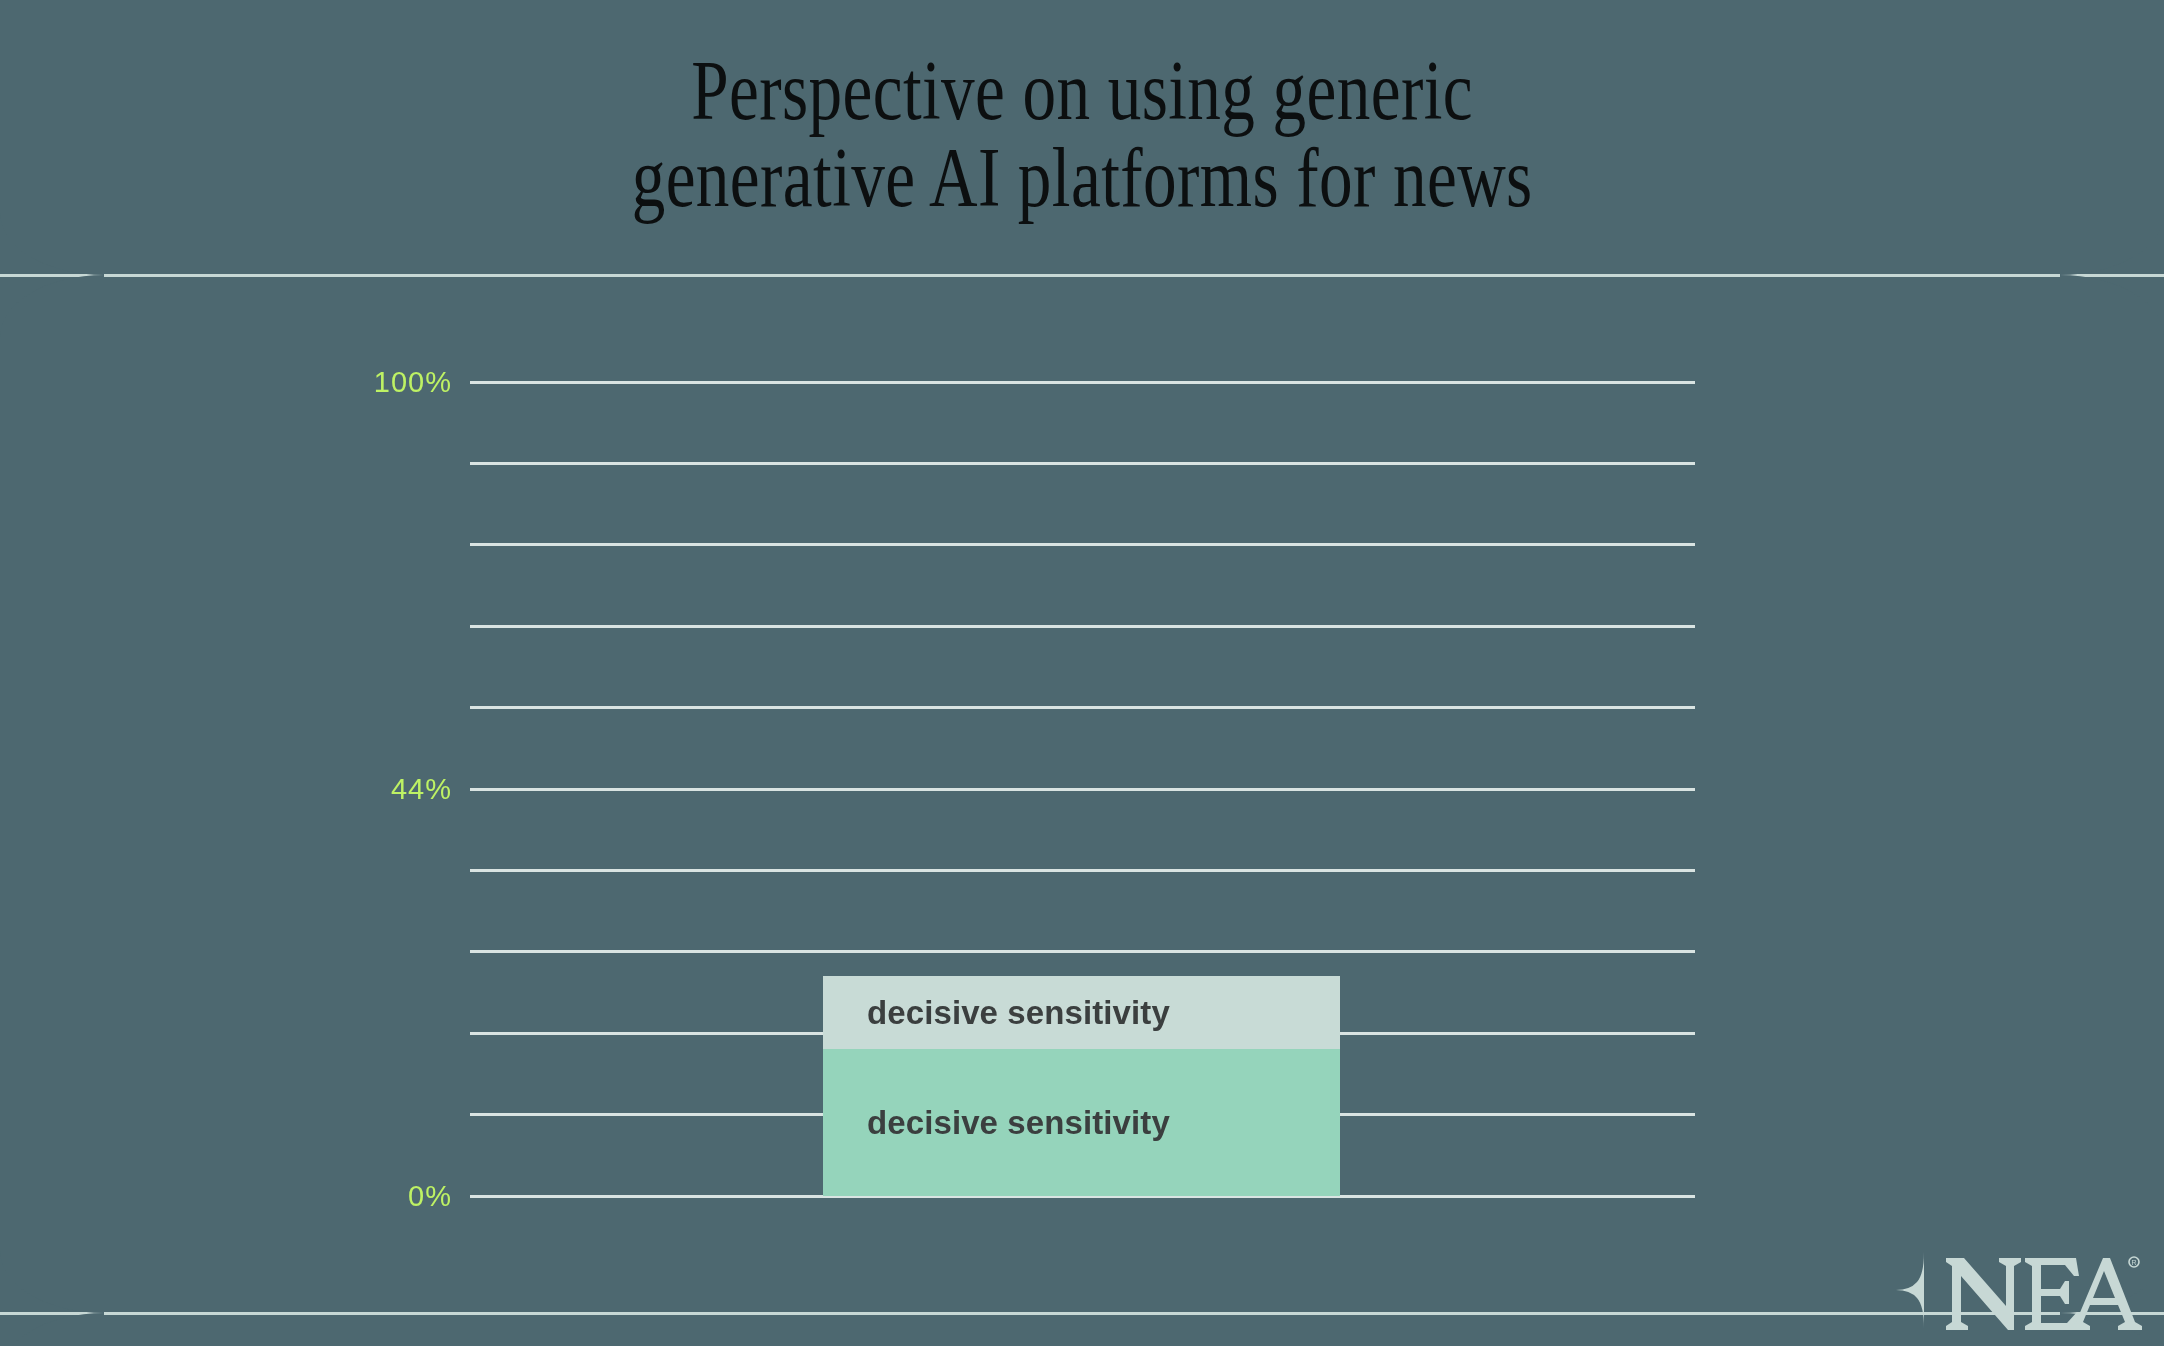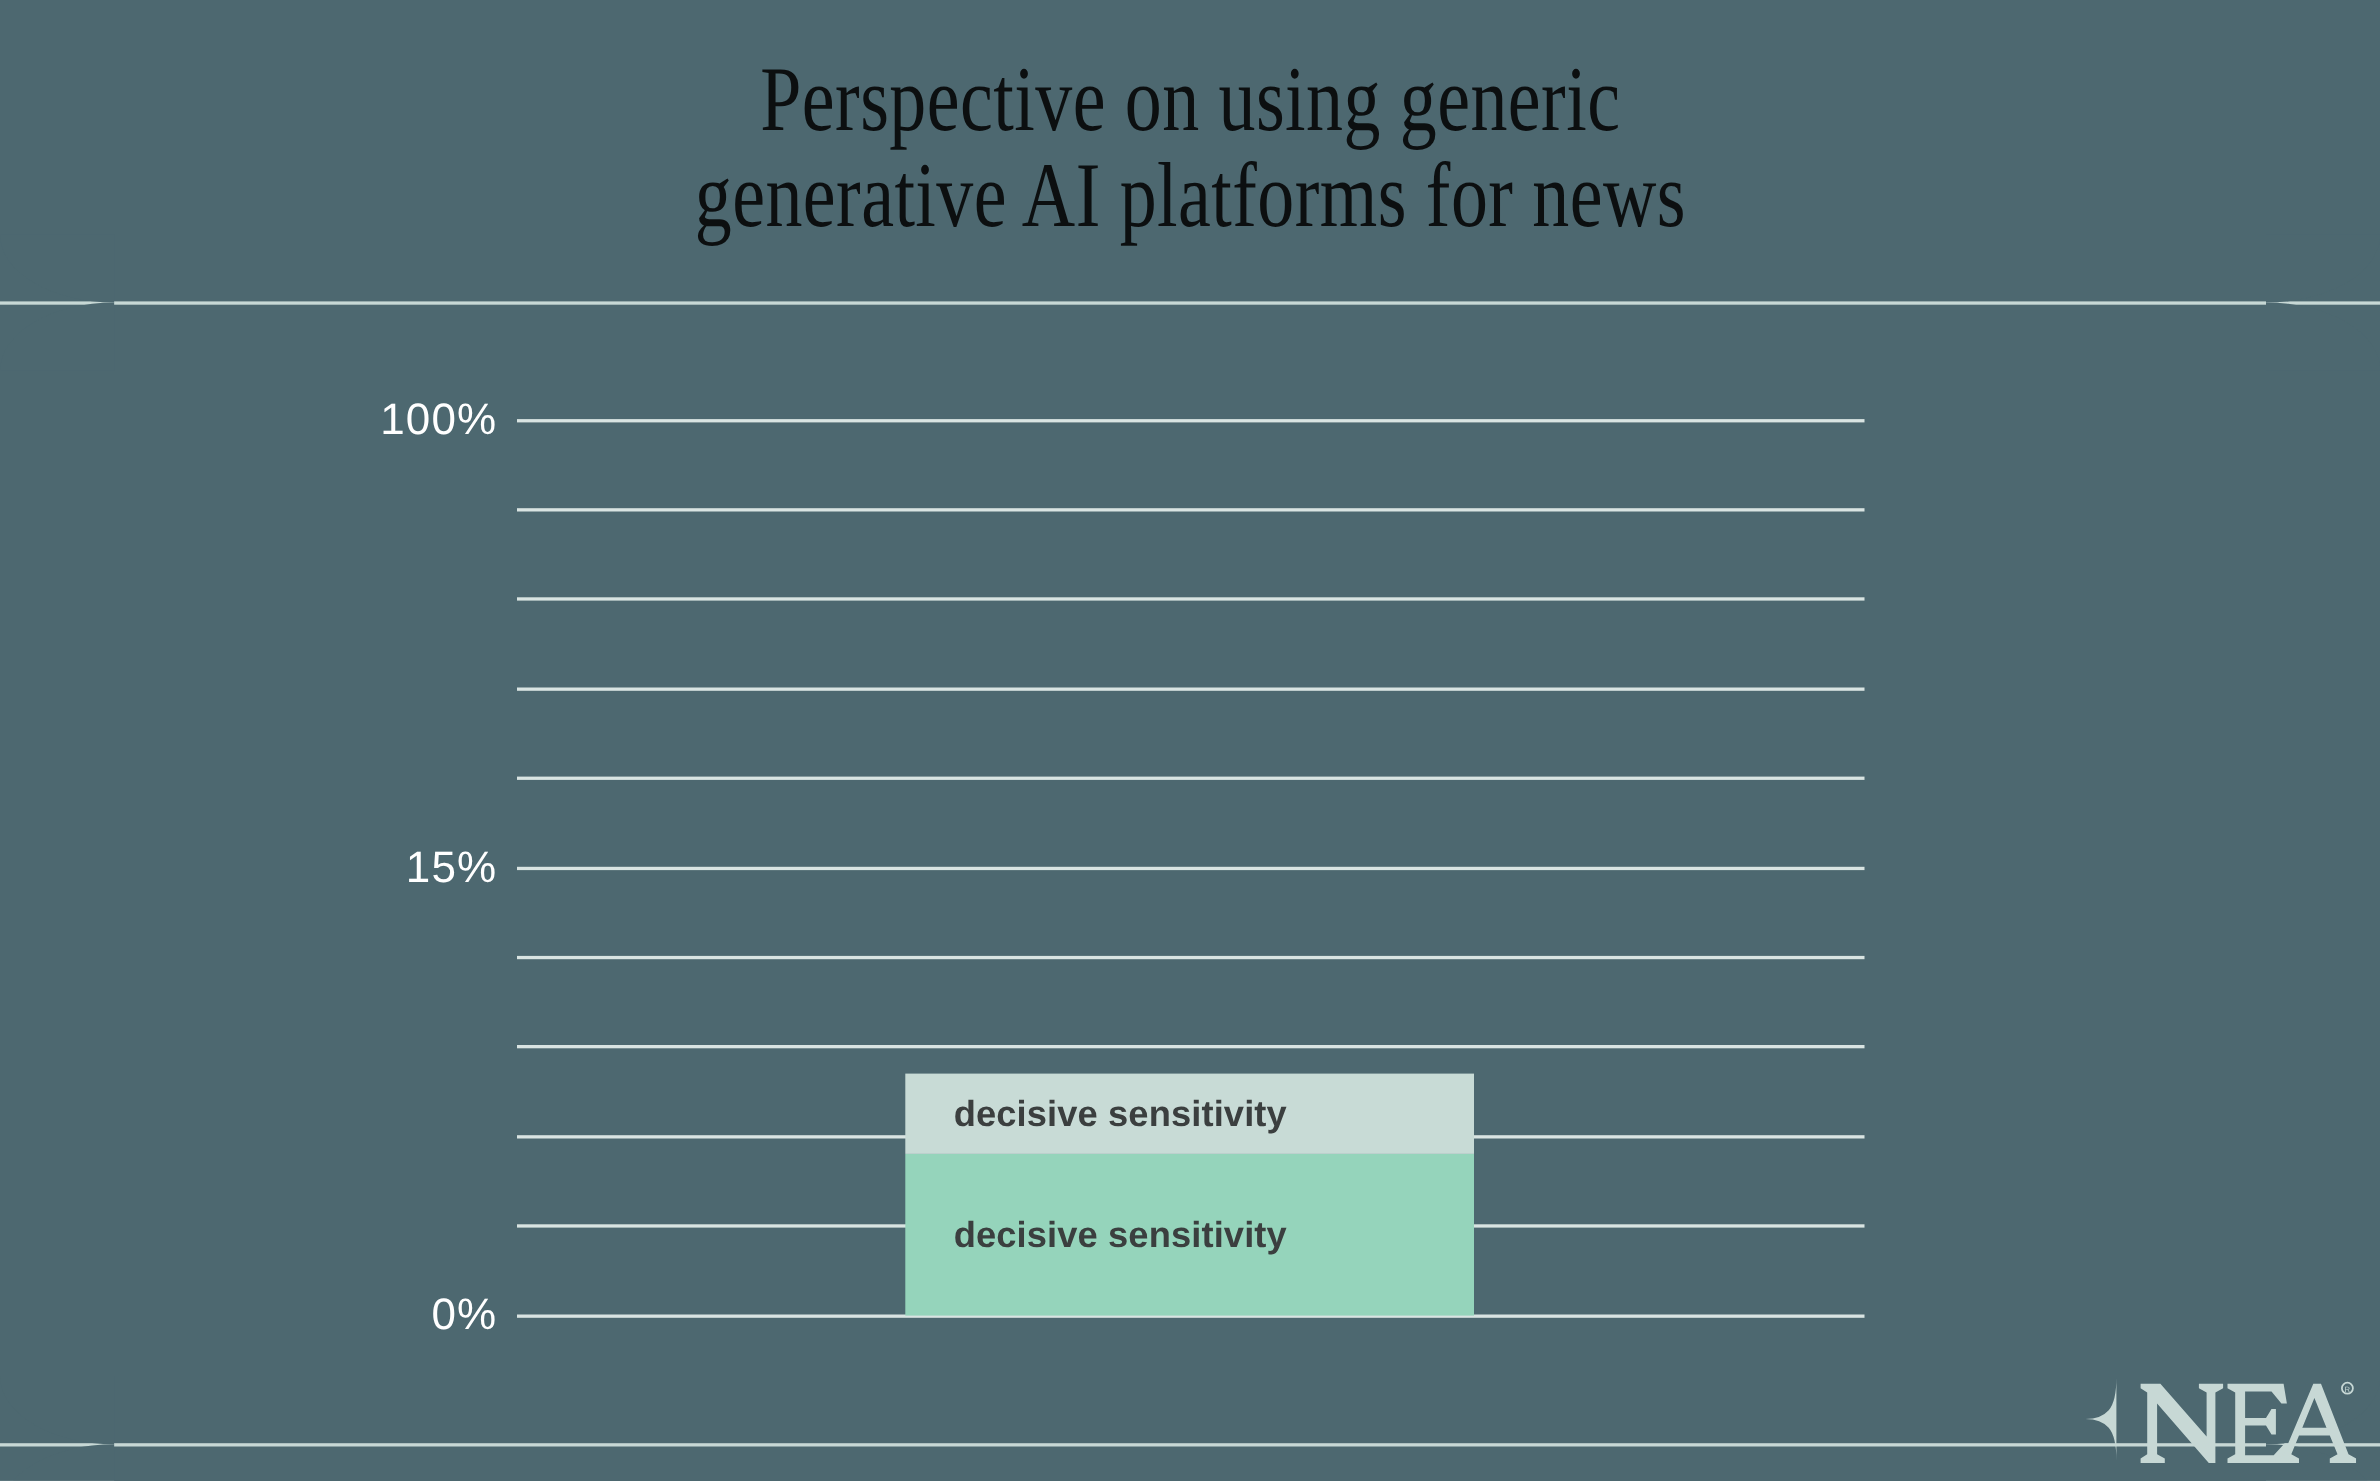--- a/index.html
+++ b/index.html
@@ -115,23 +115,23 @@
     position: absolute;
     left: 0;
     width: 1225px;
     height: 3px;
     background: #d9e4e2;
   }
   .ytick {
     position: absolute;
     right: 1243px;     
     white-space: nowrap;
-    font-size: 40px;
+    font-size: 29px;
     font-weight: 400;
-    color: #ffffff;
+    color: #bef264;
     letter-spacing: 1px;
     transform: translateY(-50%);
   }
 
   
   #bar {
     position: absolute;
     left: 353px;       
     bottom: 0;
     width: 517px;      
@@ -193,21 +193,21 @@
           <div class="gridline" style="top: 486.9px;"></div>
           <div class="gridline" style="top: 405.5px;"></div>
           <div class="gridline" style="top: 324.1px;"></div>
           <div class="gridline" style="top: 242.7px;"></div>
           <div class="gridline" style="top: 161.3px;"></div>
           <div class="gridline" style="top: 79.9px;"></div>
           <div class="gridline" style="top: -1.5px;"></div>
         </div>
       <div id="yticks">
           <div class="ytick" style="top: 814px;">0%</div>
-          <div class="ytick" style="top: 407px;">15%</div>
+          <div class="ytick" style="top: 407px;">44%</div>
           <div class="ytick" style="top: 0px;">100%</div>
         </div>
       <div id="bar">
           <div class="segment" style="height: 146.52px; background: rgb(149, 212, 187);">
             <span class="seg-label" style="color: rgb(59, 63, 63);">decisive sensitivity</span>
           </div>
           <div class="segment" style="height: 73.26px; background: rgb(200, 219, 214);">
             <span class="seg-label" style="color: rgb(59, 63, 63);">decisive sensitivity</span>
           </div>
         </div>

